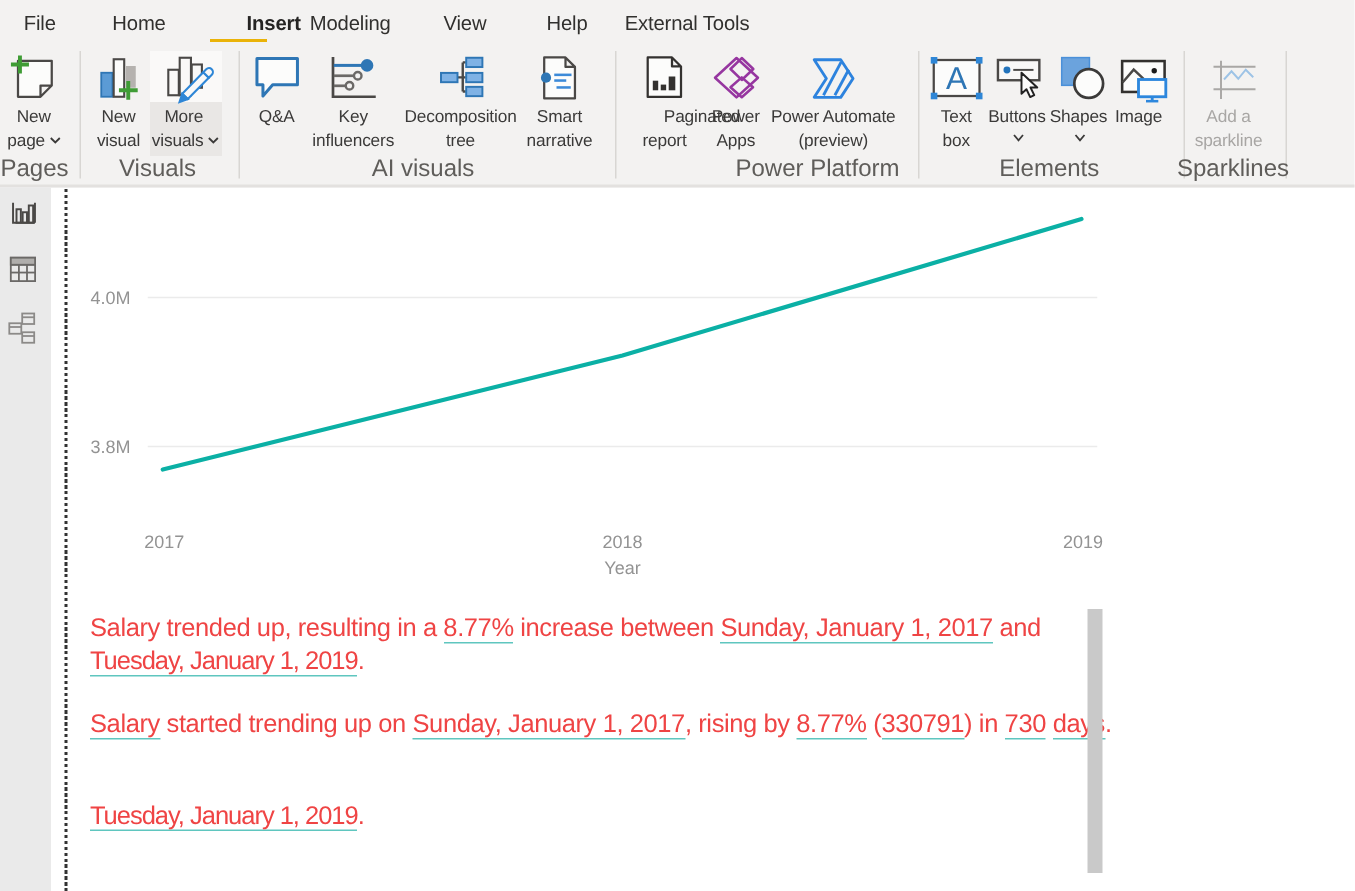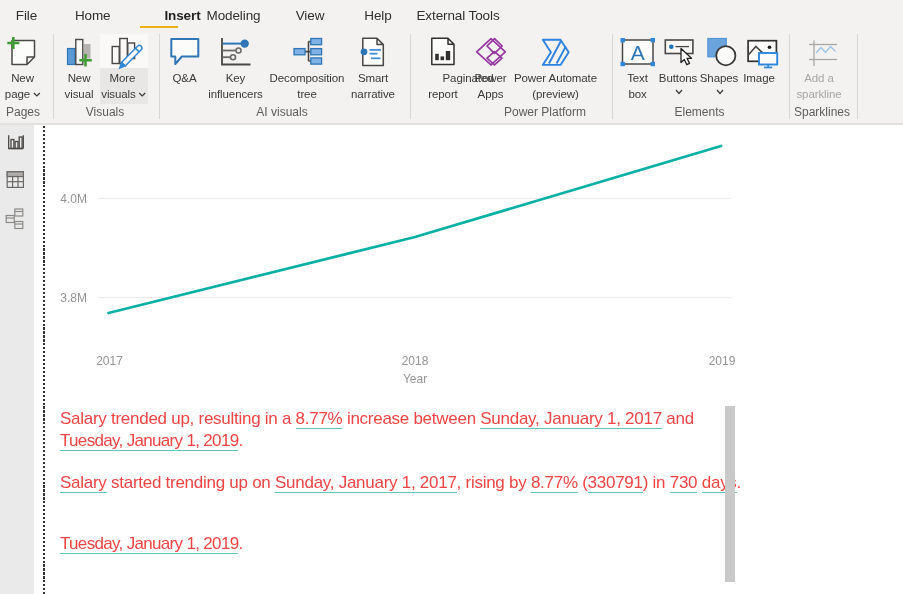--- a/index.html
+++ b/index.html
@@ -5,21 +5,21 @@
   html,body{margin:0;padding:0;}
   body{width:903px;height:594px;overflow:hidden;font-family:"Liberation Sans",sans-serif;background:#fff;}
   #app{position:absolute;top:0;left:0;width:903px;height:594px;background:#fff;}
   .menubar{position:absolute;top:0;left:0;width:903px;height:28px;background:#f3f2f1;}
   .mi{position:absolute;top:7.5px;font-size:13.5px;color:#31302e;white-space:nowrap;transform:translateX(-50%);letter-spacing:-0.1px;}
   .mi.b{font-weight:bold;color:#252423;}
   .ins-ul{position:absolute;left:140px;top:26px;width:38px;height:3px;background:#eab308;}
   .ribbon{position:absolute;top:28px;left:0;width:903px;height:95px;background:#f3f2f1;border-bottom:2px solid #e3e1df;}
   .sep{position:absolute;top:34px;height:85px;width:1px;background:#d8d6d3;}
   .lbl{position:absolute;font-size:11.5px;line-height:16px;color:#3b3a39;white-space:nowrap;transform:translateX(-50%);letter-spacing:-0.1px;}
-  .grp{position:absolute;top:106px;font-size:12px;line-height:13px;color:#5f5d5a;white-space:nowrap;transform:translateX(-50%);}
+  .grp{position:absolute;top:106px;font-size:16px;line-height:13px;color:#5f5d5a;white-space:nowrap;transform:translateX(-50%);}
   .dis{color:#a8a6a4;}
   .hovA{position:absolute;left:100px;top:34px;width:48px;height:34px;background:#faf9f8;}
   .hovB{position:absolute;left:100px;top:68px;width:48px;height:36px;background:#e9e7e5;}
   .sidebar{position:absolute;left:0;top:125px;width:34px;height:469px;background:#eaeaea;}
   .dotline{position:absolute;left:43px;top:126px;width:2.4px;height:468px;
     background:repeating-linear-gradient(to bottom,#323232 0px,#323232 2.2px,transparent 2.2px,transparent 3.95px);}
   .scrollbar{position:absolute;left:725px;top:406px;width:10px;height:176px;background:#c9c9c9;}
   .narr{position:absolute;left:60px;top:408px;width:700px;font-size:17px;line-height:22px;color:#ef4444;}
   .narr p{margin:0 0 19.5px 0;} .narr p.p2{margin-bottom:17.5px;}
   .u{border-bottom:1px solid #5fc6bf;}

